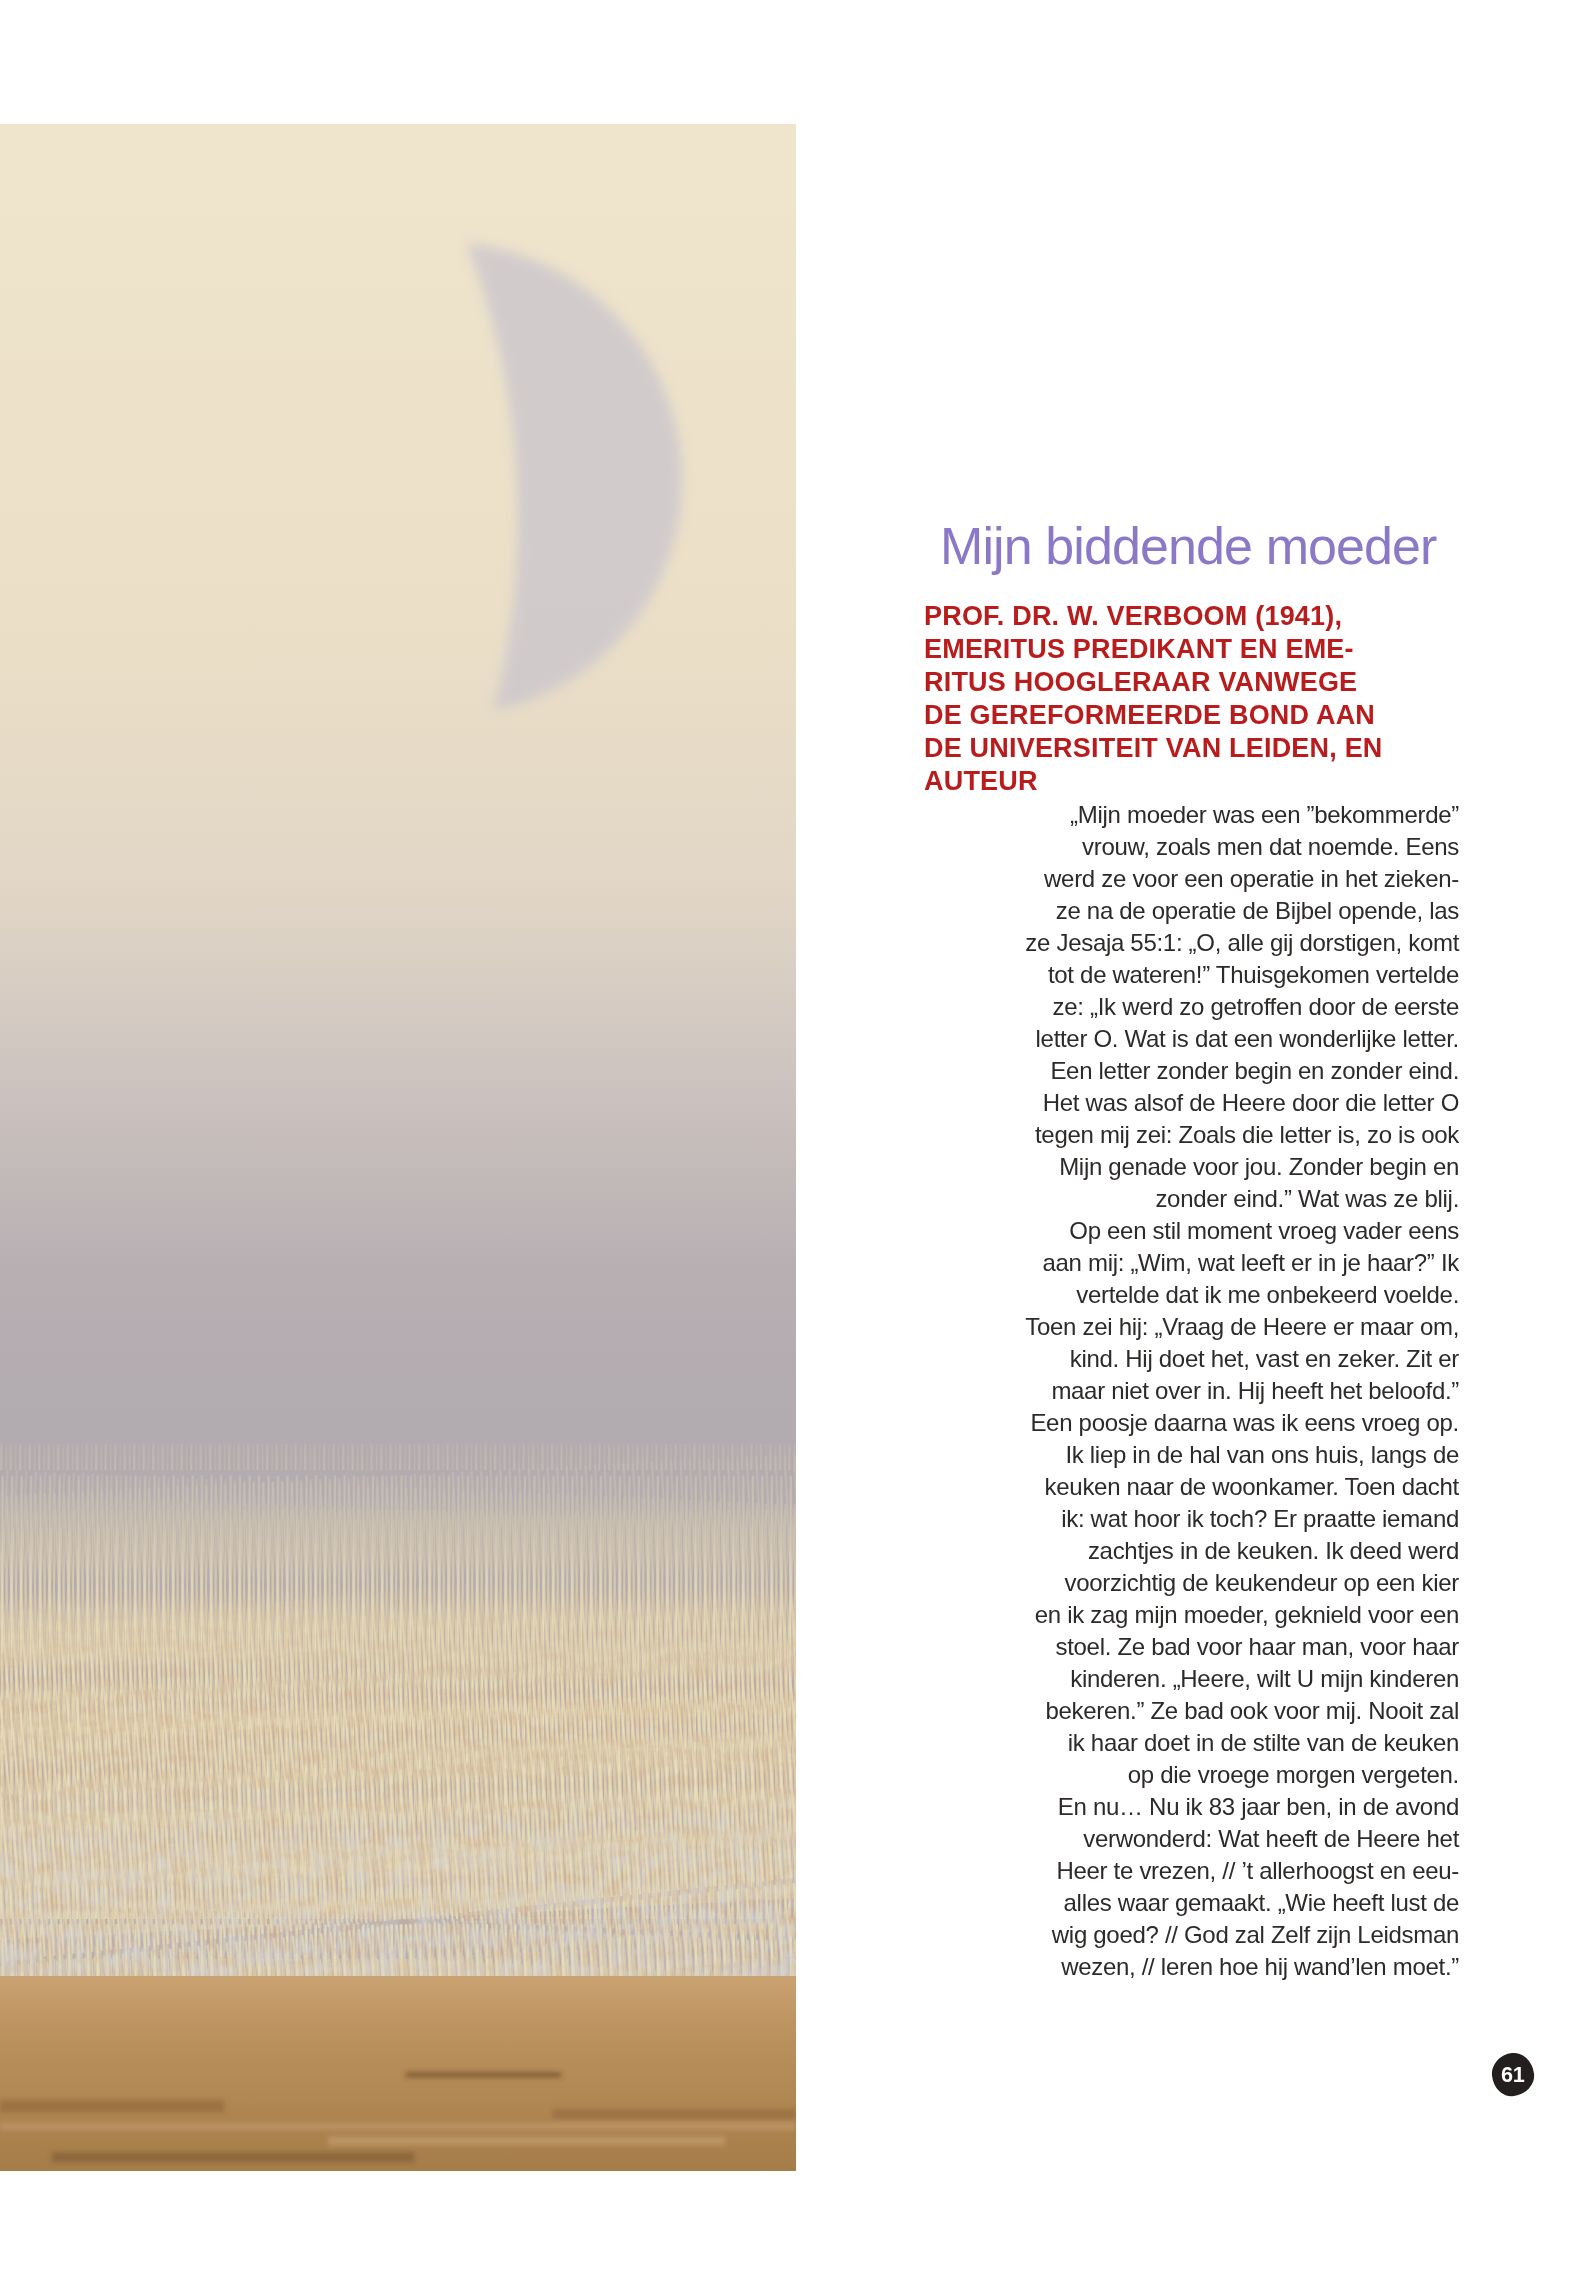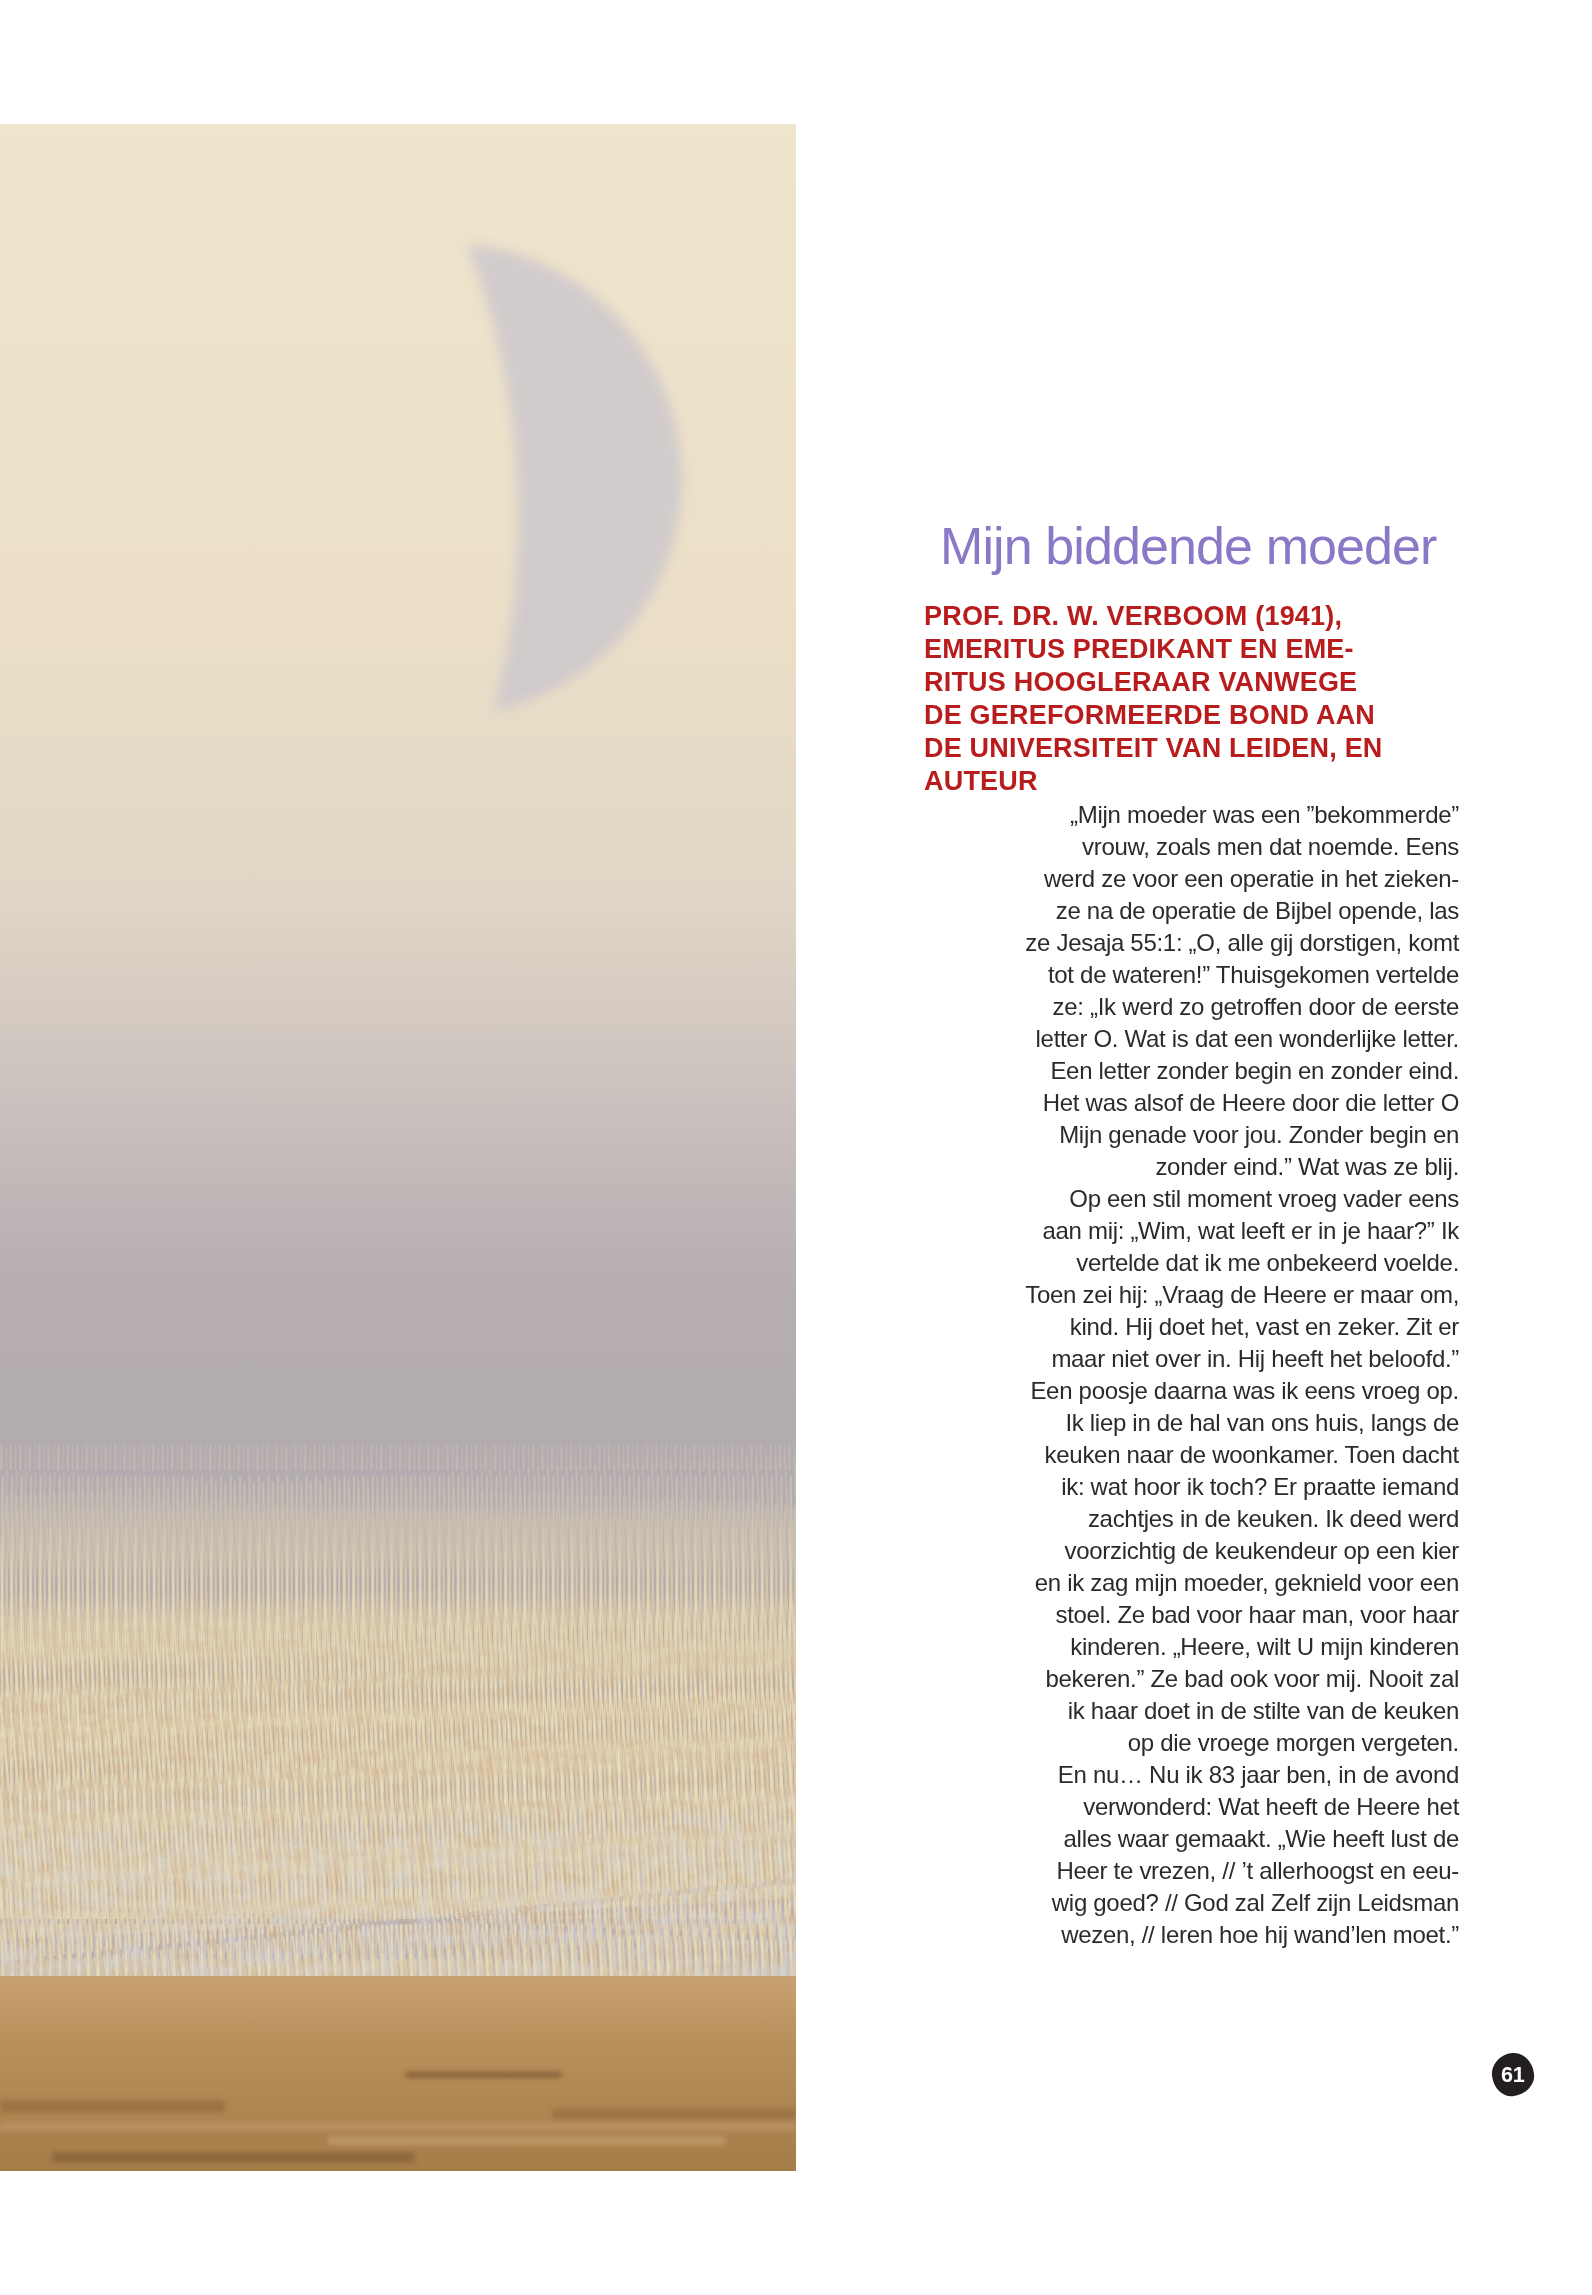--- a/index.html
+++ b/index.html
@@ -152,20 +152,21 @@
         <div class="body-line">„Mijn moeder was een ”bekommerde”</div>
         <div class="body-line">vrouw, zoals men dat noemde. Eens</div>
         <div class="body-line">werd ze voor een operatie in het zieken-</div>
         <div class="body-line">ze na de operatie de Bijbel opende, las</div>
         <div class="body-line">ze Jesaja 55:1: „O, alle gij dorstigen, komt</div>
         <div class="body-line">tot de wateren!” Thuisgekomen vertelde</div>
         <div class="body-line">ze: „Ik werd zo getroffen door de eerste</div>
         <div class="body-line">letter O. Wat is dat een wonderlijke letter.</div>
         <div class="body-line">Een letter zonder begin en zonder eind.</div>
         <div class="body-line">Het was alsof de Heere door die letter O</div>
+        <div class="body-line">tegen mij zei: Zoals die letter is, zo is ook</div>
         <div class="body-line">Mijn genade voor jou. Zonder begin en</div>
         <div class="body-line">zonder eind.” Wat was ze blij.</div>
         <div class="body-line">Op een stil moment vroeg vader eens</div>
         <div class="body-line">aan mij: „Wim, wat leeft er in je haar?” Ik</div>
         <div class="body-line">vertelde dat ik me onbekeerd voelde.</div>
         <div class="body-line">Toen zei hij: „Vraag de Heere er maar om,</div>
         <div class="body-line">kind. Hij doet het, vast en zeker. Zit er</div>
         <div class="body-line">maar niet over in. Hij heeft het beloofd.”</div>
         <div class="body-line">Een poosje daarna was ik eens vroeg op.</div>
         <div class="body-line">Ik liep in de hal van ons huis, langs de</div>
@@ -174,22 +175,22 @@
         <div class="body-line">zachtjes in de keuken. Ik deed werd</div>
         <div class="body-line">voorzichtig de keukendeur op een kier</div>
         <div class="body-line">en ik zag mijn moeder, geknield voor een</div>
         <div class="body-line">stoel. Ze bad voor haar man, voor haar</div>
         <div class="body-line">kinderen. „Heere, wilt U mijn kinderen</div>
         <div class="body-line">bekeren.” Ze bad ook voor mij. Nooit zal</div>
         <div class="body-line">ik haar doet in de stilte van de keuken</div>
         <div class="body-line">op die vroege morgen vergeten.</div>
         <div class="body-line">En nu… Nu ik 83 jaar ben, in de avond</div>
         <div class="body-line">verwonderd: Wat heeft de Heere het</div>
+        <div class="body-line">Heer te vrezen, // ’t allerhoogst en eeu-</div>
         <div class="body-line">alles waar gemaakt. „Wie heeft lust de</div>
-        <div class="body-line">Heer te vrezen, // ’t allerhoogst en eeu-</div>
         <div class="body-line">wig goed? // God zal Zelf zijn Leidsman</div>
         <div class="body-line">wezen, // leren hoe hij wand’len moet.”</div>
       </div>
   </div>
 
   <div class="badge">
     <span>61</span>
   </div>
 
 </div>

